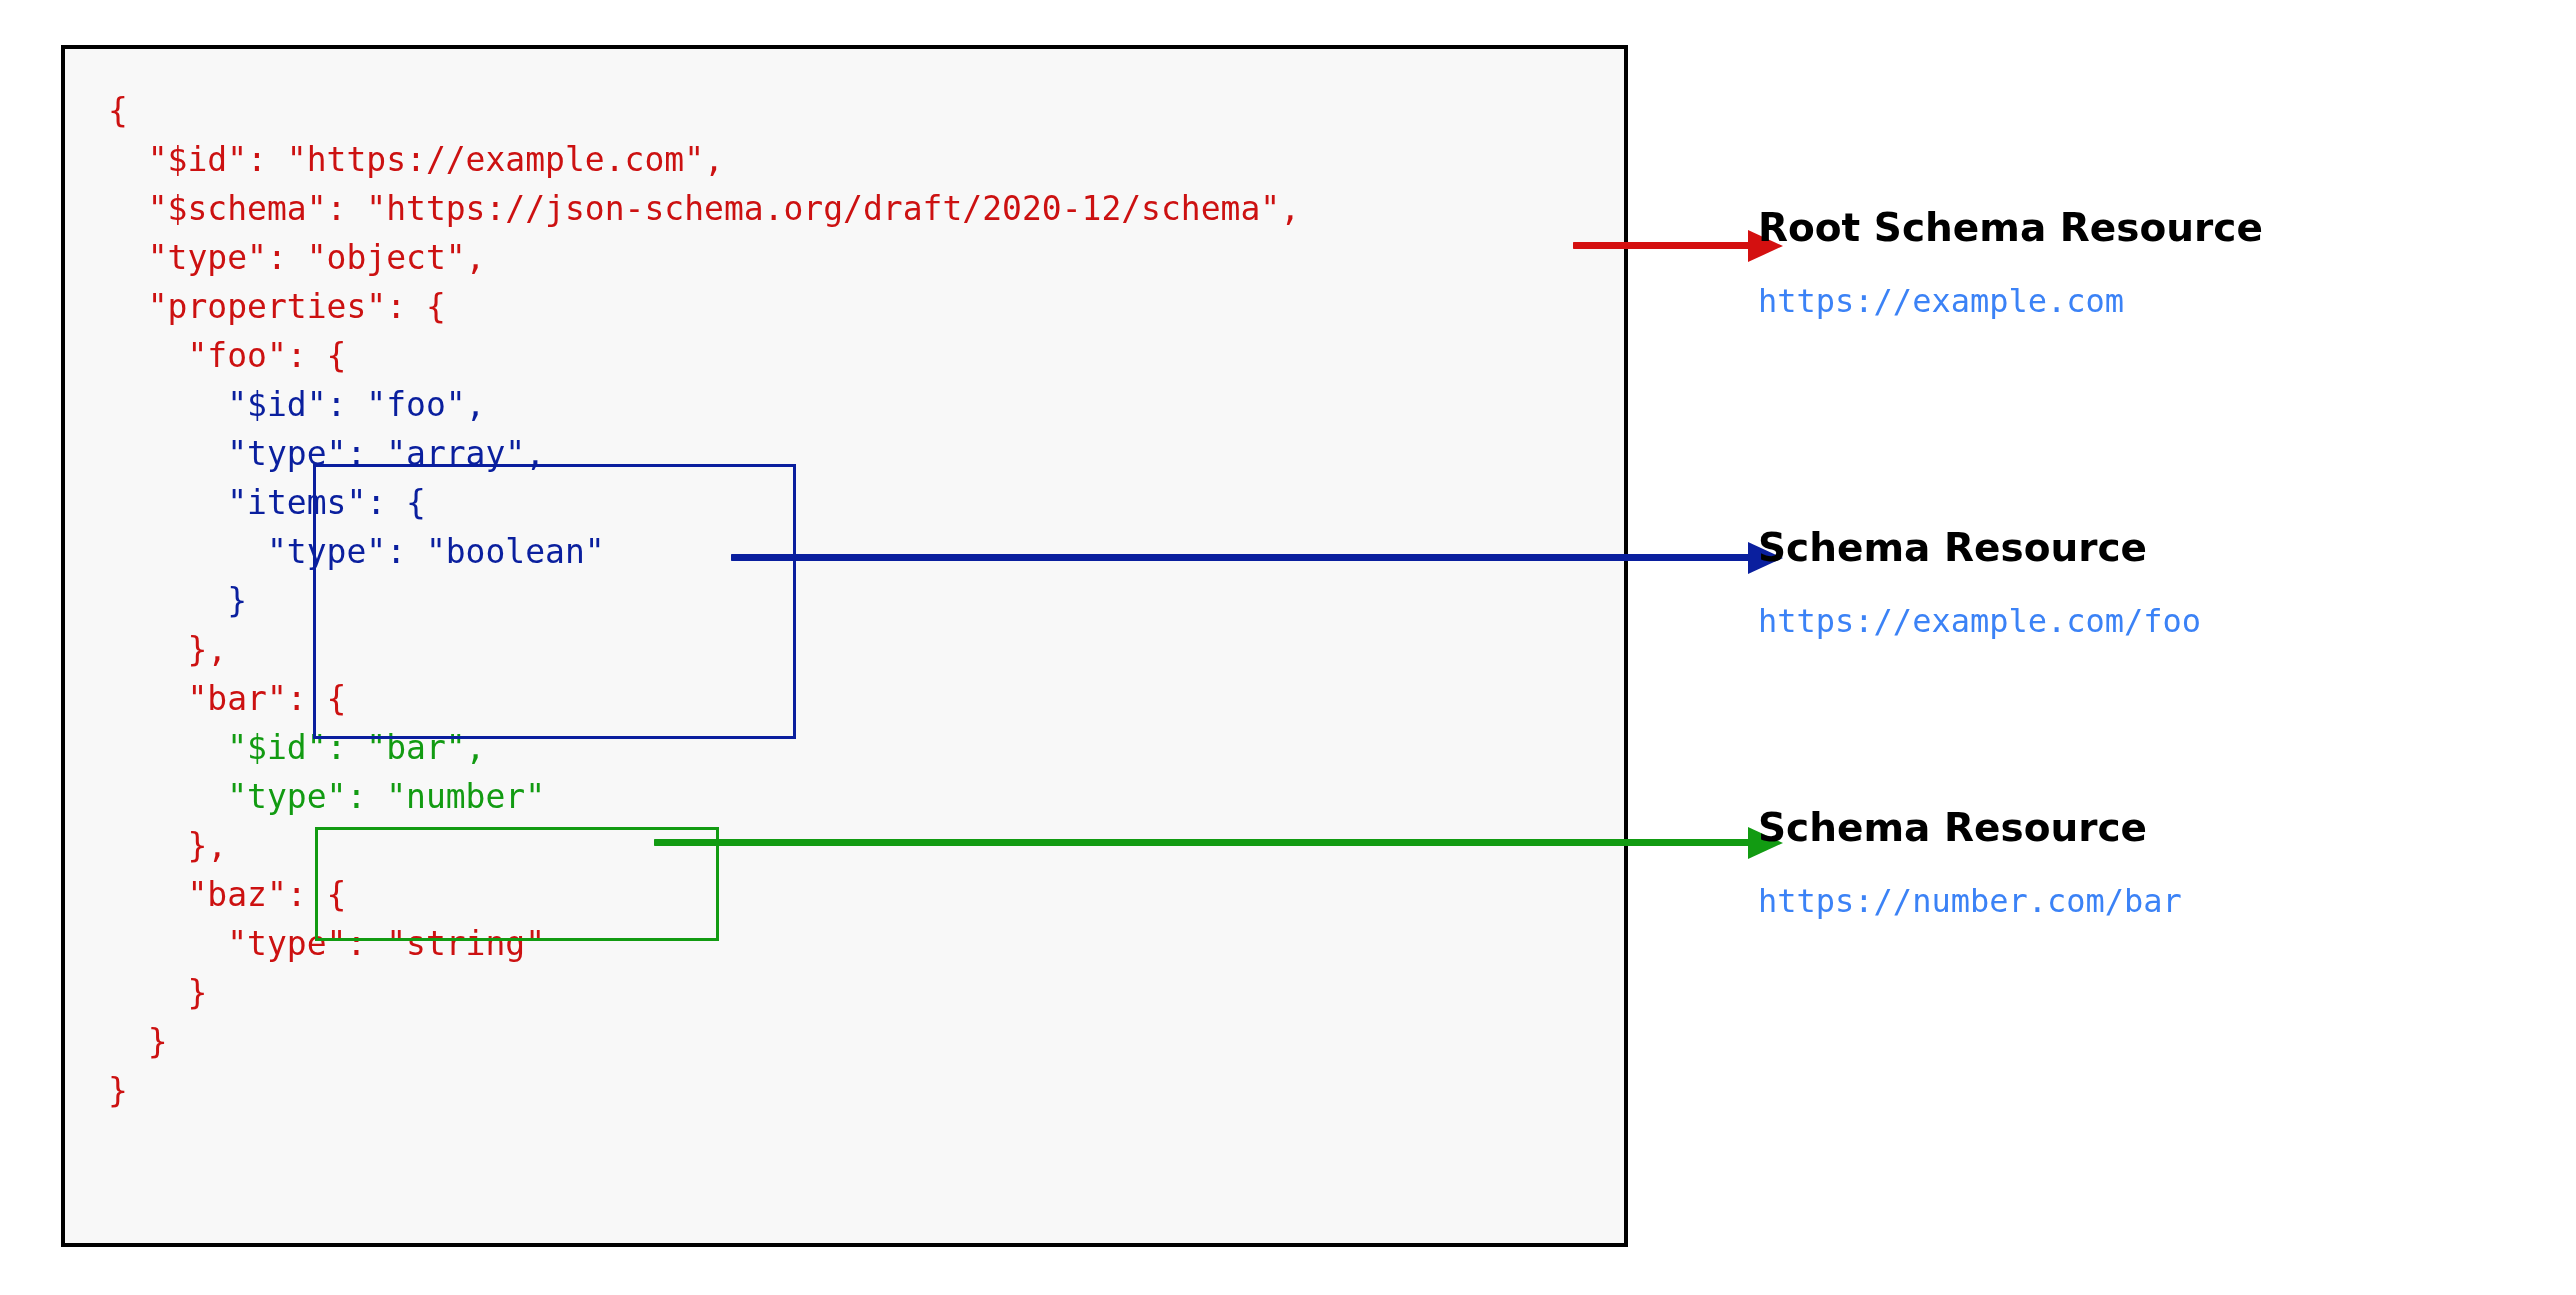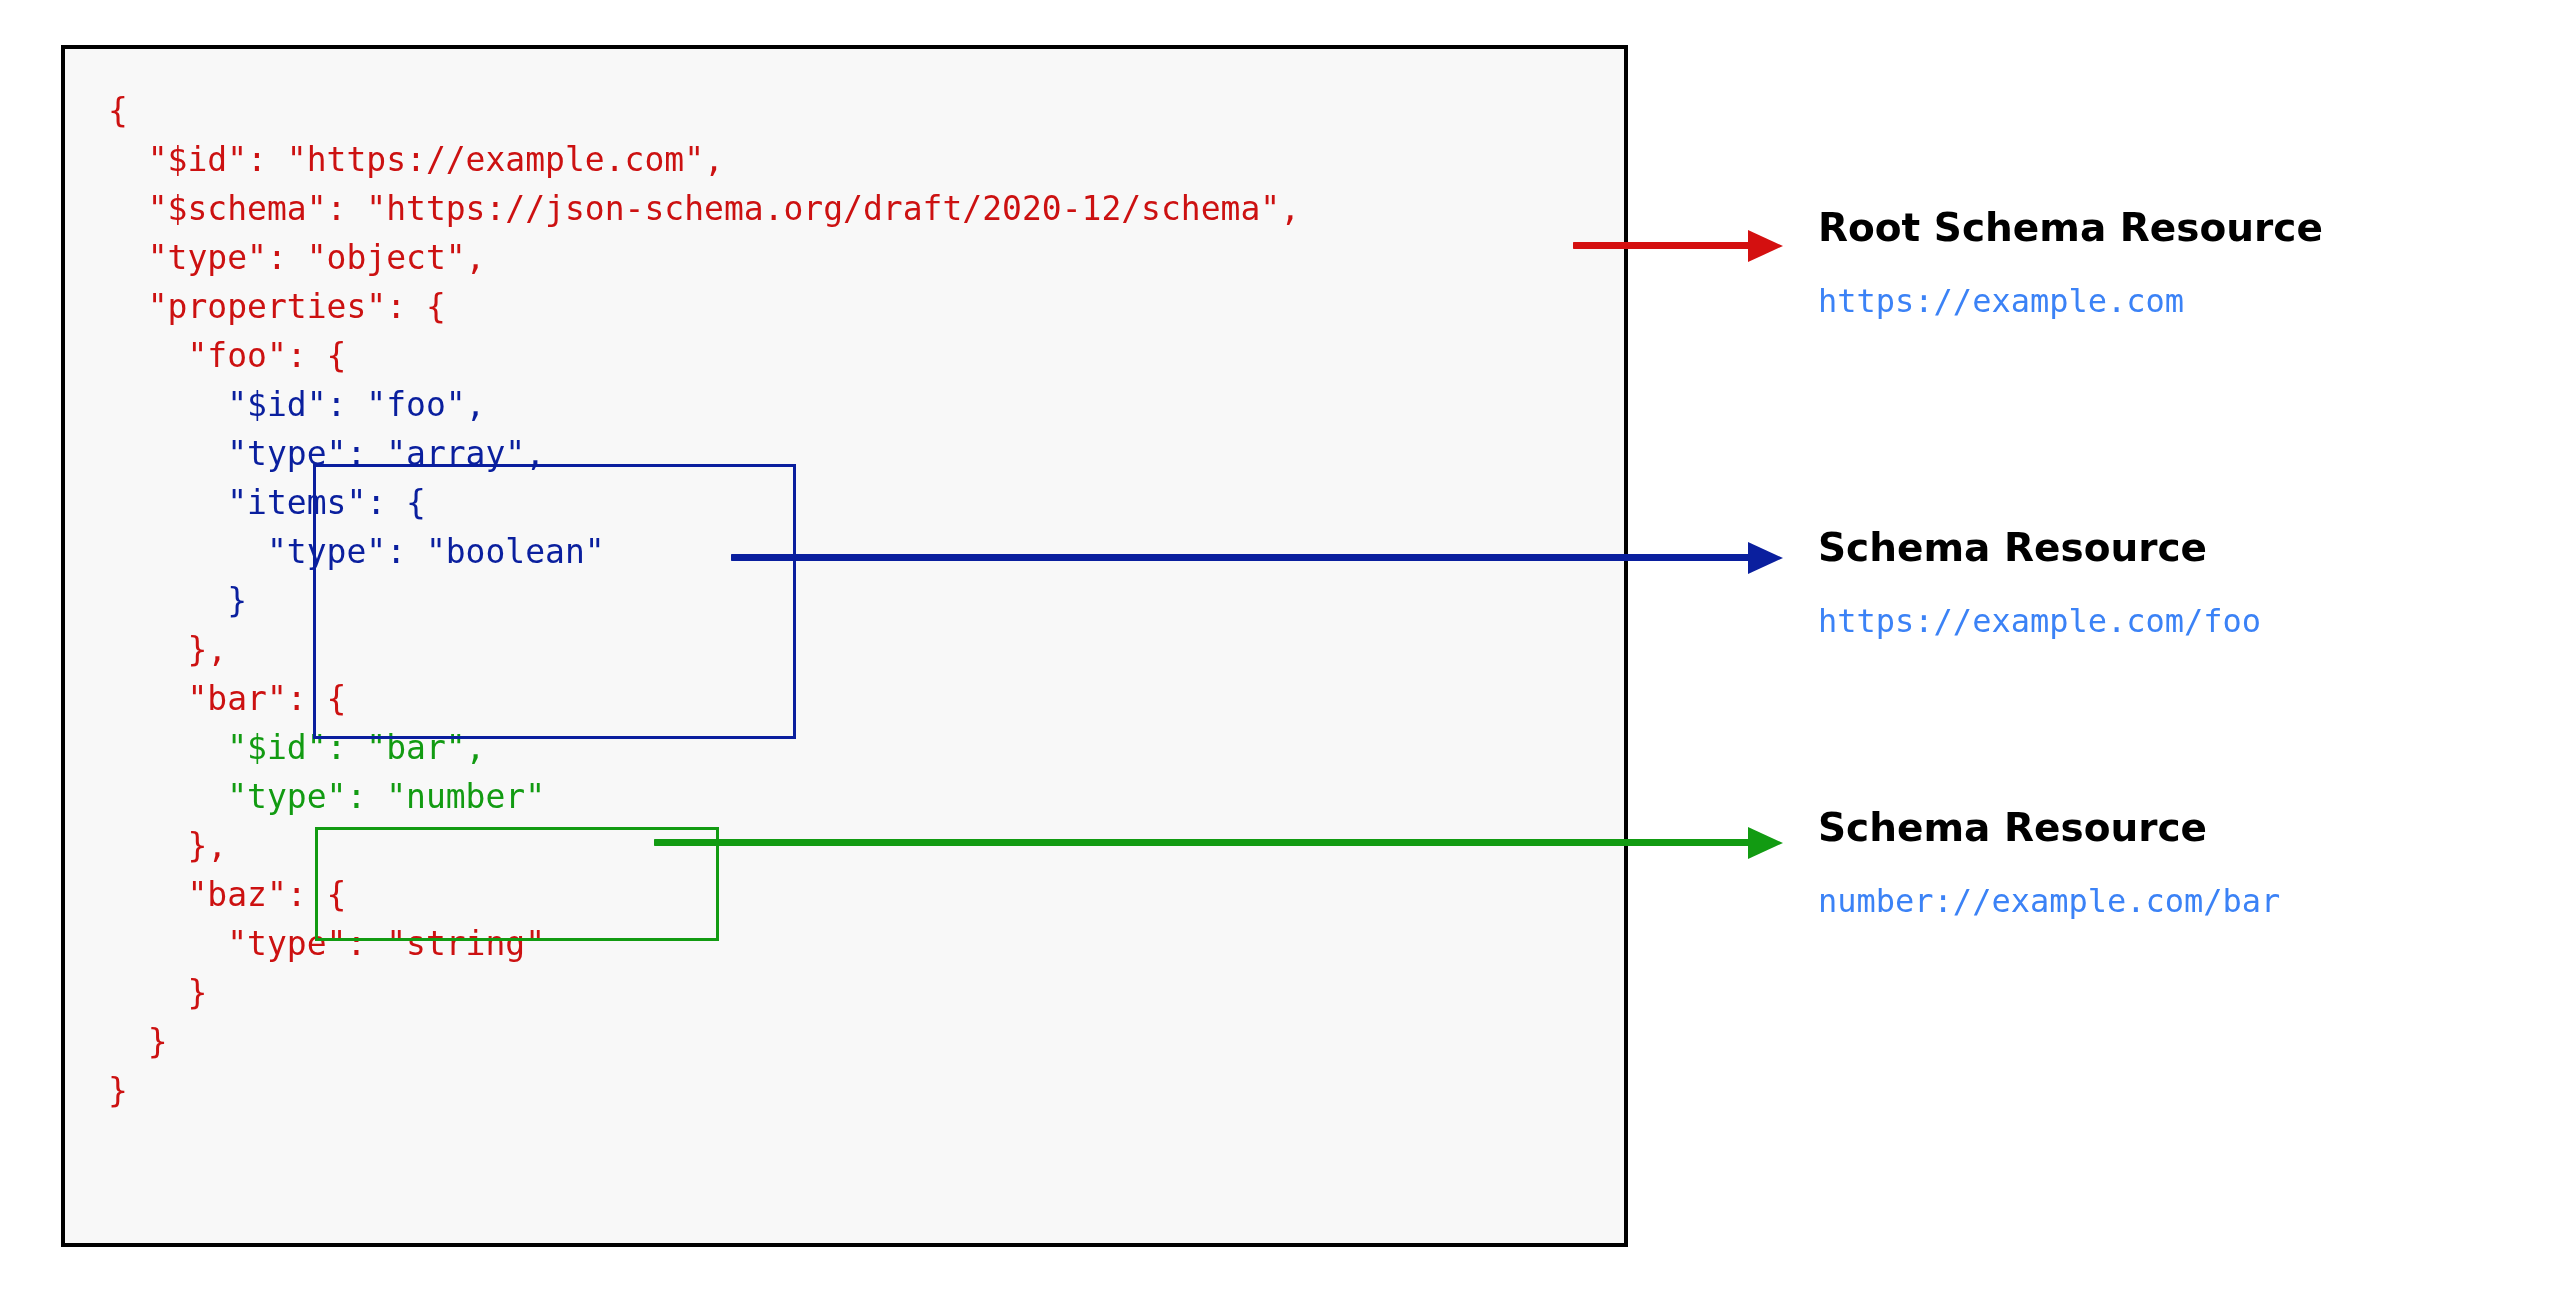--- a/index.html
+++ b/index.html
@@ -76,21 +76,21 @@
 
   #arrow-foo { left: 731px; top: 554px; }
   #arrow-foo .shaft { width: 1021px; background: #0a1f9e; }
   #arrow-foo .head  { left: 1017px; border-left: 35px solid #0a1f9e; }
 
   #arrow-bar { left: 654px; top: 839px; }
   #arrow-bar .shaft { width: 1098px; background: #129b12; }
   #arrow-bar .head  { left: 1094px; border-left: 35px solid #129b12; }
 
   
-  .annot { position: absolute; left: 1818px; }
+  .annot { position: absolute; left: 1758px; }
   .annot-title {
     margin: 0;
     font-family: "DejaVu Sans", sans-serif;
     font-weight: bold;
     font-size: 39px;
     line-height: 46px;
     color: #000000;
     white-space: nowrap;
   }
   .annot-url {
@@ -134,15 +134,15 @@
   <p class="annot-url">https://example.com</p>
 </div>
 
 <div class="annot" id="annot-foo">
   <p class="annot-title">Schema Resource</p>
   <p class="annot-url">https://example.com/foo</p>
 </div>
 
 <div class="annot" id="annot-bar">
   <p class="annot-title">Schema Resource</p>
-  <p class="annot-url">number://example.com/bar</p>
+  <p class="annot-url">https://number.com/bar</p>
 </div>
 
 
 </body></html>

